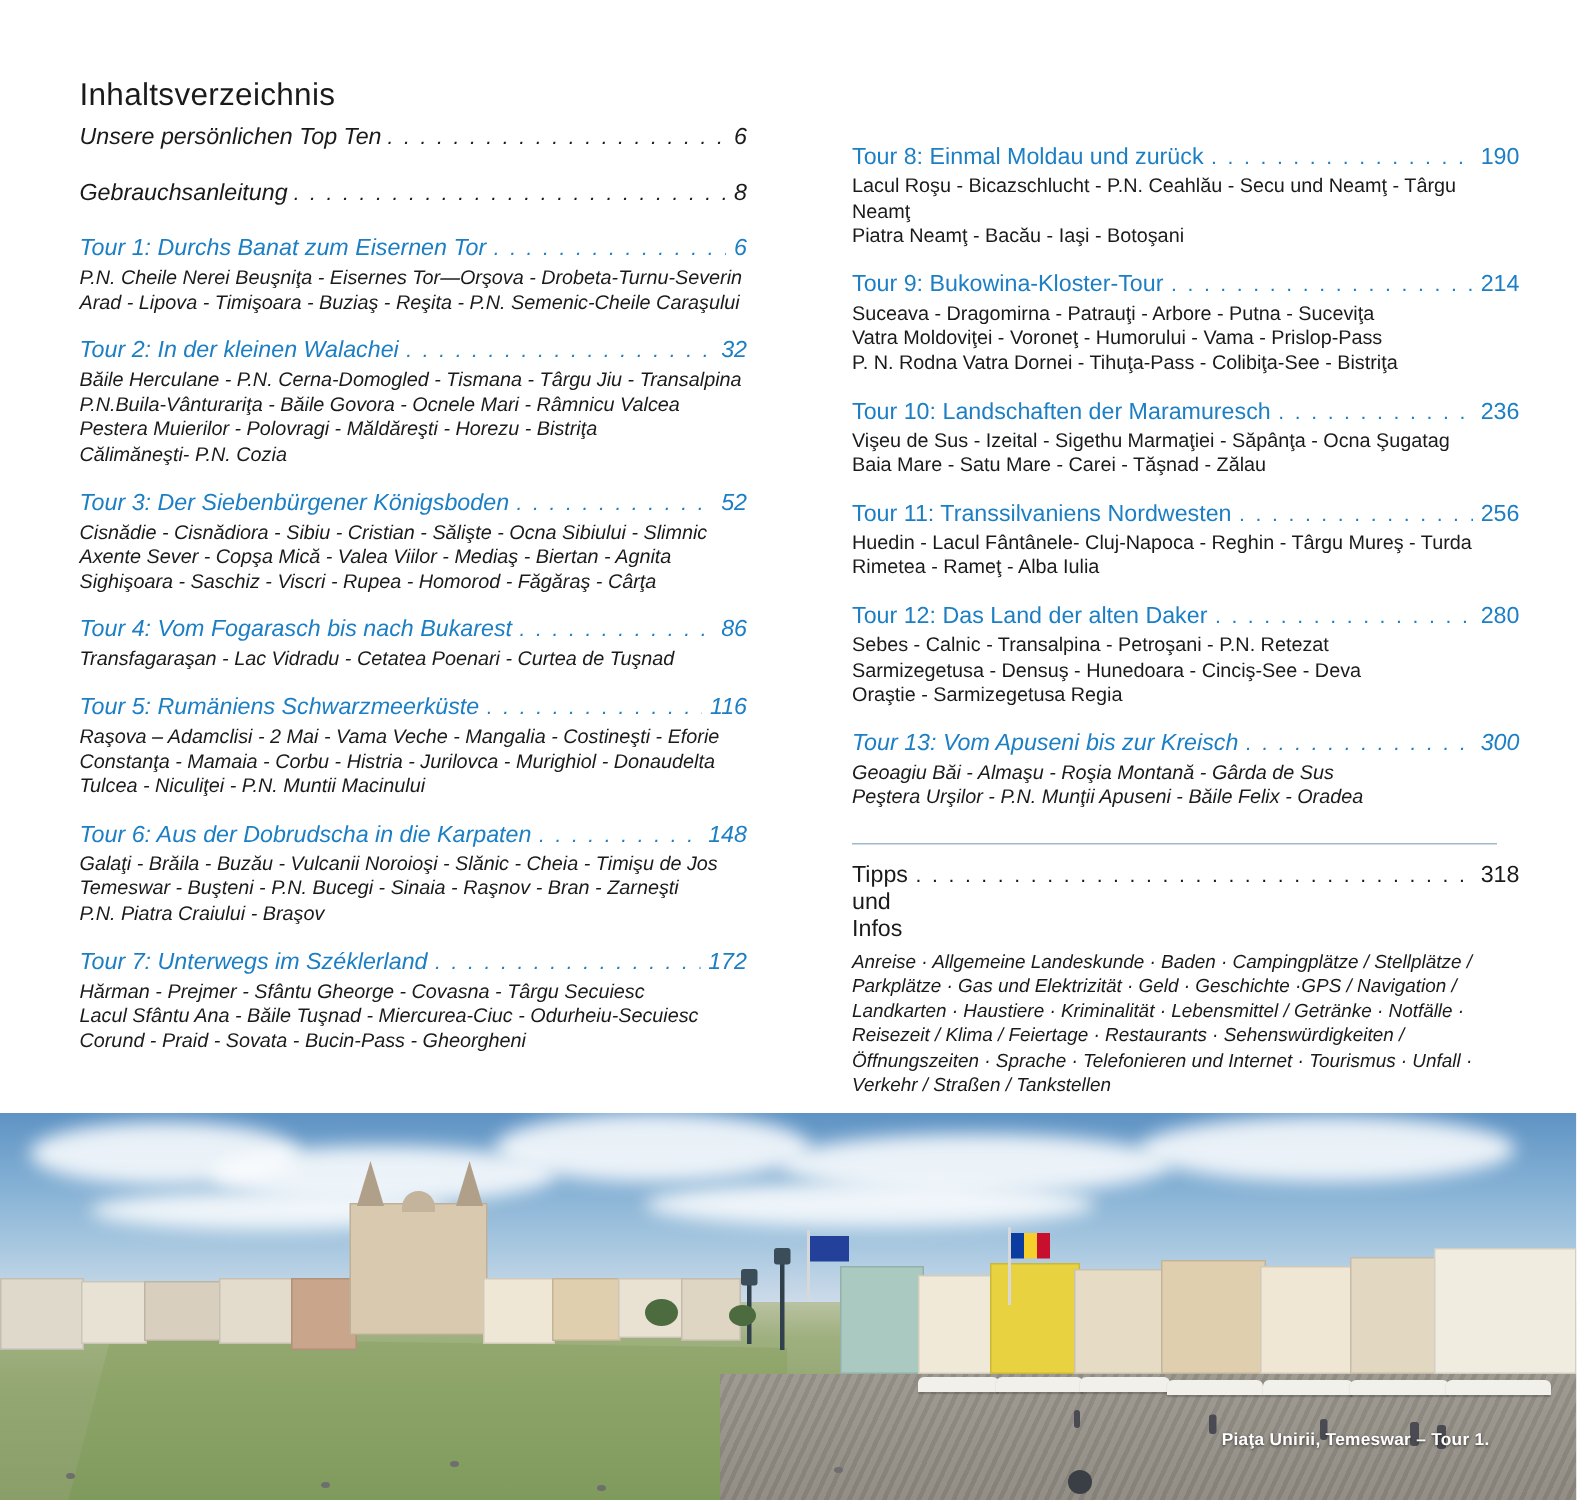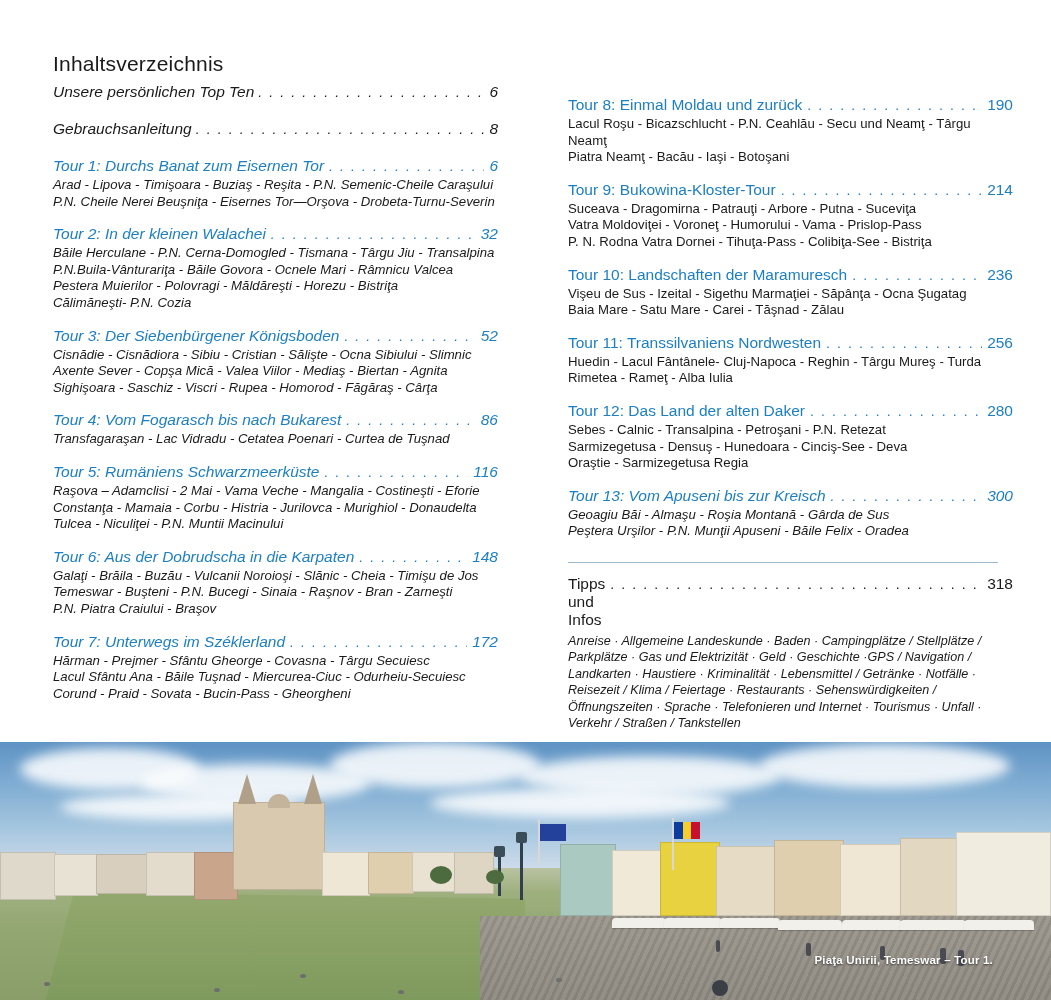--- a/index.html
+++ b/index.html
@@ -227,22 +227,22 @@
       <span class="pe-page">8</span>
     </div>
 
     <div class="tour">
       <div class="tour-head">
         <span class="th-label">Tour 1: Durchs Banat zum Eisernen Tor</span>
         <span class="dots">. . . . . . . . . . . . . . . . . . . . . . . . . . . . . . . . . . . . . . . . . . . . . . . . . . . . . . . . . . . . . . . . . . . . . . . . . . . . . . . . . . . . . . . . . . . . . . . . .</span>
         <span class="th-page">6</span>
       </div>
       <div class="tour-lines">
+        <div>P.N. Cheile Nerei Beuşniţa - Eisernes Tor—Orşova - Drobeta-Turnu-Severin</div>
         <div>Arad - Lipova - Timişoara - Buziaş - Reşita - P.N. Semenic-Cheile Caraşului</div>
-        <div>P.N. Cheile Nerei Beuşniţa - Eisernes Tor—Orşova - Drobeta-Turnu-Severin</div>
       </div>
     </div>
 
     <div class="tour">
       <div class="tour-head">
         <span class="th-label">Tour 2: In der kleinen Walachei</span>
         <span class="dots">. . . . . . . . . . . . . . . . . . . . . . . . . . . . . . . . . . . . . . . . . . . . . . . . . . . . . . . . . . . . . . . . . . . . . . . . . . . . . . . . . . . . . . . . . . . . . . . . .</span>
         <span class="th-page">32</span>
       </div>
       <div class="tour-lines">

